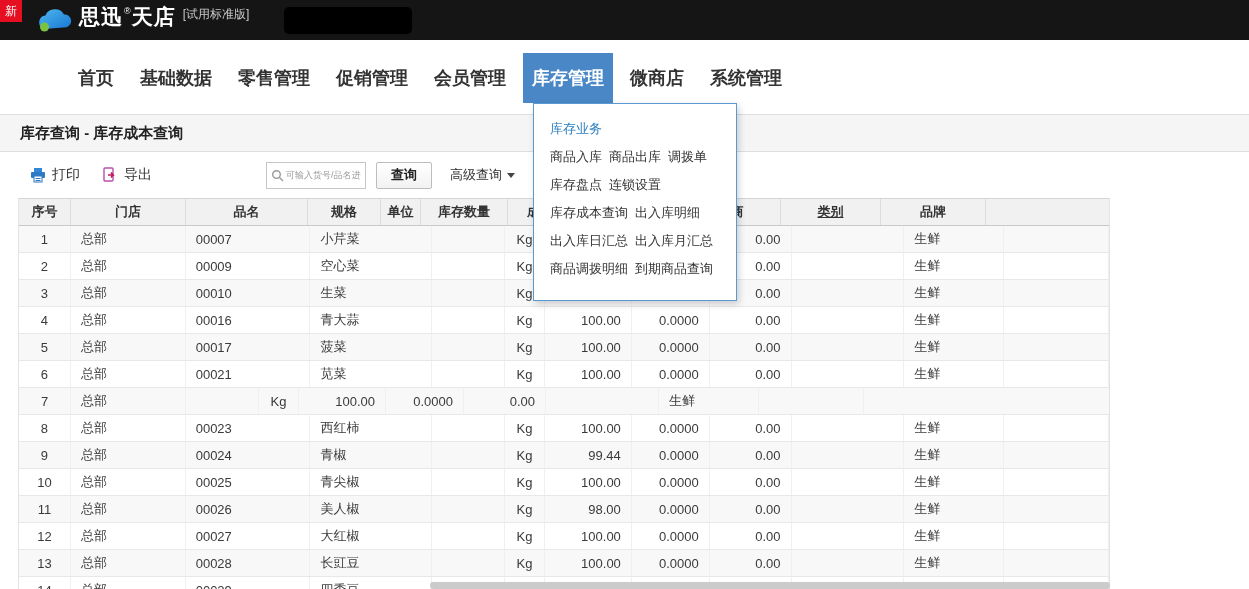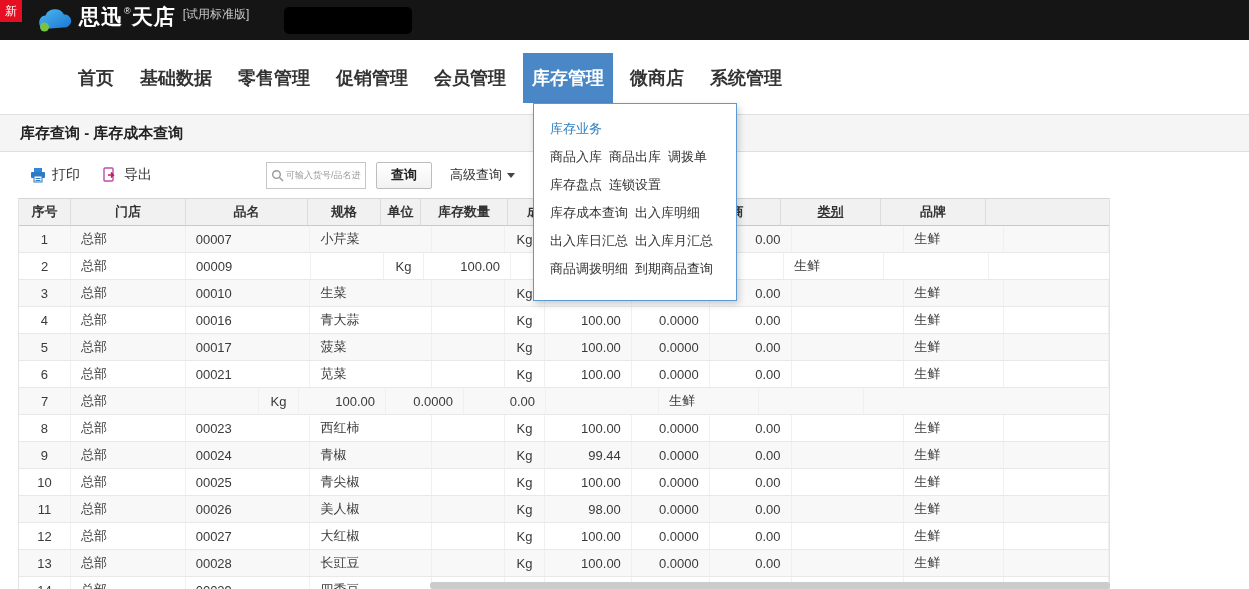--- a/index.html
+++ b/index.html
@@ -219,20 +219,21 @@
         <div class="td r" style="width: 78px;">0.0000</div>
         <div class="td r" style="width: 82px;">0.00</div>
         <div class="td l" style="width: 113px;"></div>
         <div class="td l" style="width: 100px;">生鲜</div>
         <div class="td l" style="width: 105px;"></div>
       </div>
       <div class="row">
         <div class="td c" style="width: 52px;">2</div>
         <div class="td l" style="width: 115px;">总部</div>
         <div class="td l" style="width: 125px;">00009</div>
+        <div class="td l" style="width: 122px;">空心菜</div>
         <div class="td l" style="width: 73px;"></div>
         <div class="td c" style="width: 40px;">Kg</div>
         <div class="td r" style="width: 87px;">100.00</div>
         <div class="td r" style="width: 78px;">0.0000</div>
         <div class="td r" style="width: 82px;">0.00</div>
         <div class="td l" style="width: 113px;"></div>
         <div class="td l" style="width: 100px;">生鲜</div>
         <div class="td l" style="width: 105px;"></div>
       </div>
       <div class="row odd">

